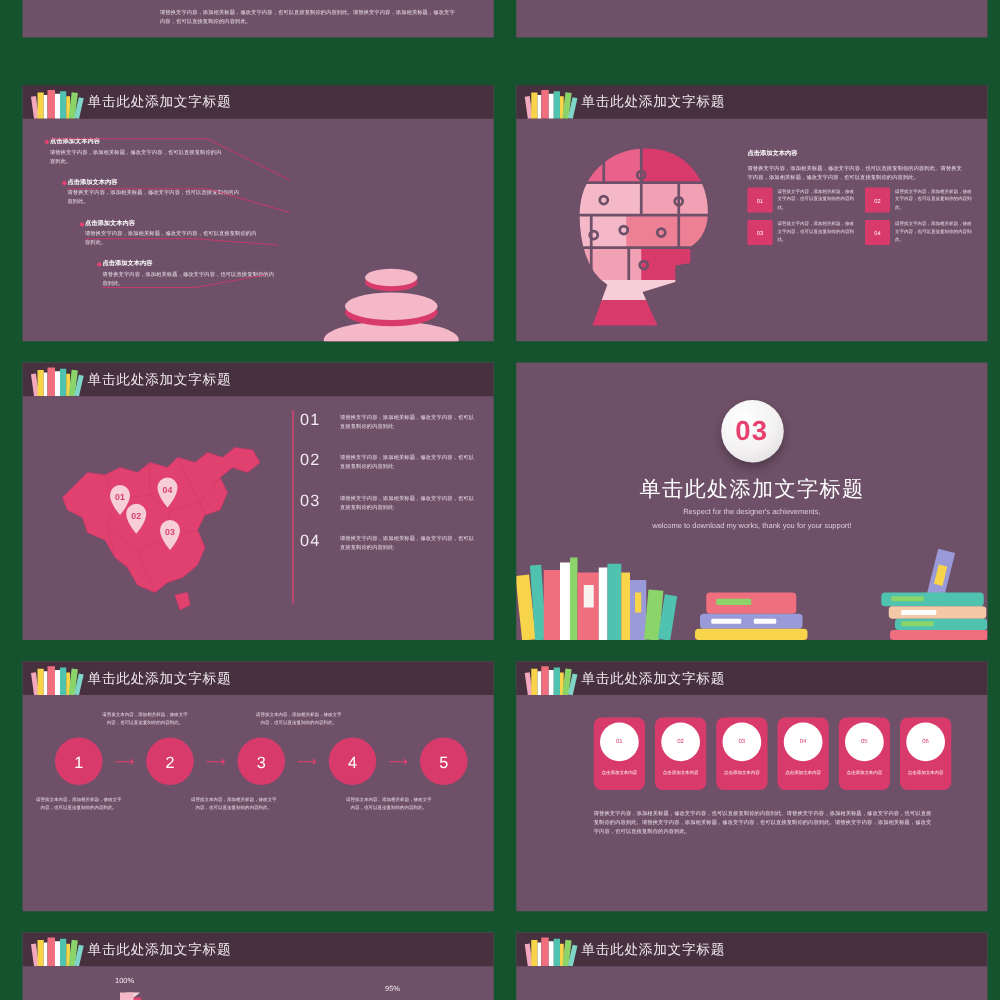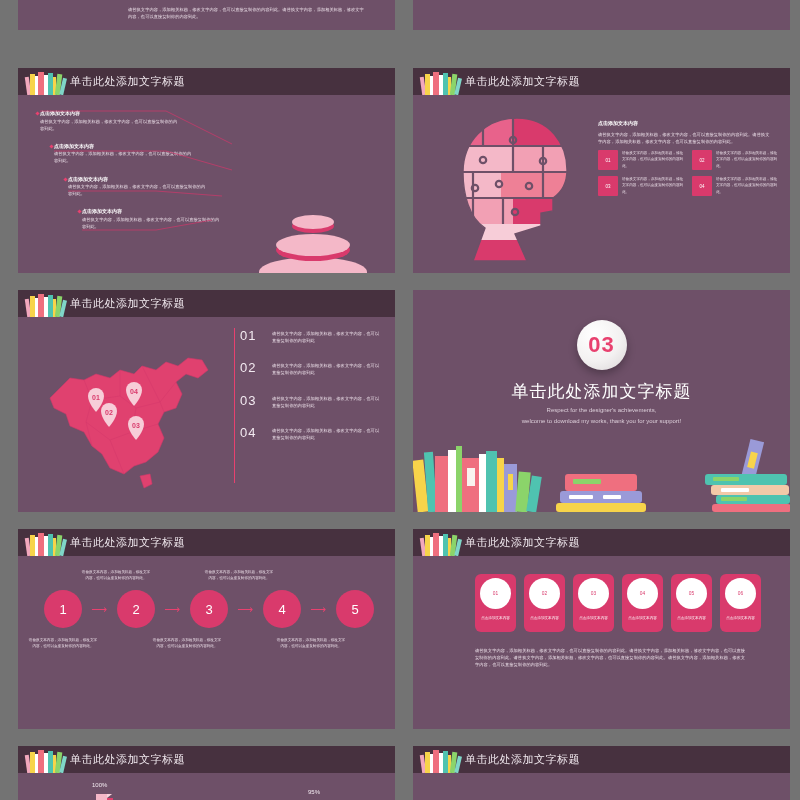--- a/index.html
+++ b/index.html
@@ -2,21 +2,21 @@
 <html><head>
 <meta charset="utf-8">
 <style>
   * { box-sizing: border-box; margin:0; padding:0; }
   html,body { width:800px; height:800px; }
   body {
     background:#cfcfcf;
     font-family:"Liberation Sans","DejaVu Sans",sans-serif;
     overflow:hidden;
   }
-  .page { position:relative; width:800px; height:800px; background:#737373;padding-left:15px; }
+  .page { position:relative; width:800px; height:800px; background:#14532d;padding-left:15px; }
 
   
   .slide {
     position:absolute;
     background:#6e5068;
     overflow:hidden;
   }
   .slide.left  { left:18px;  width:377px; }
   .slide.right { left:413px; width:377px; }
 

